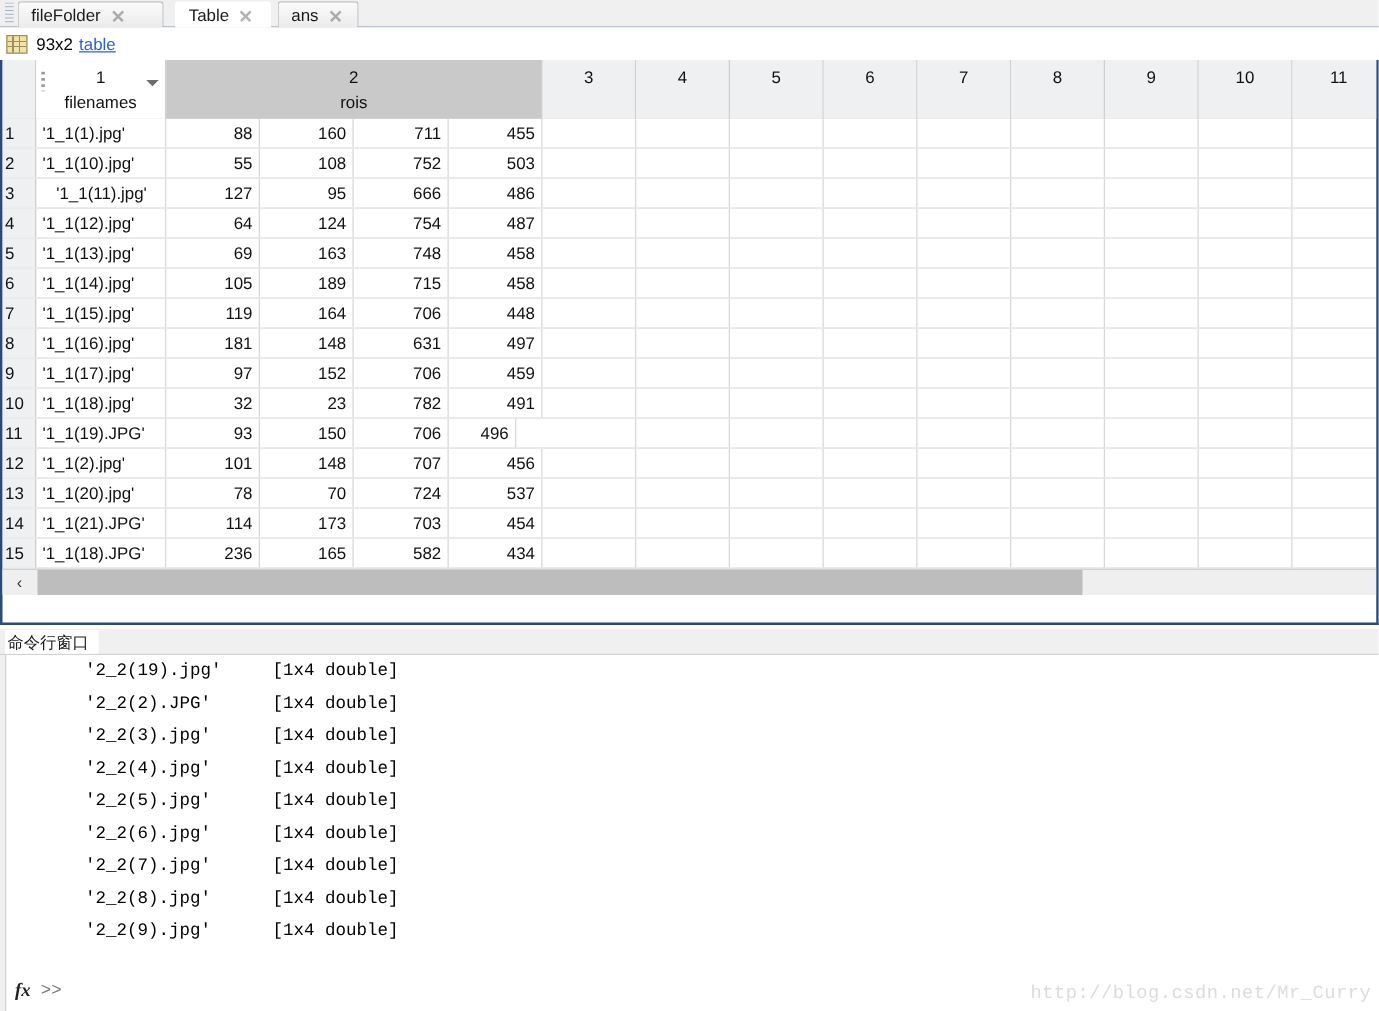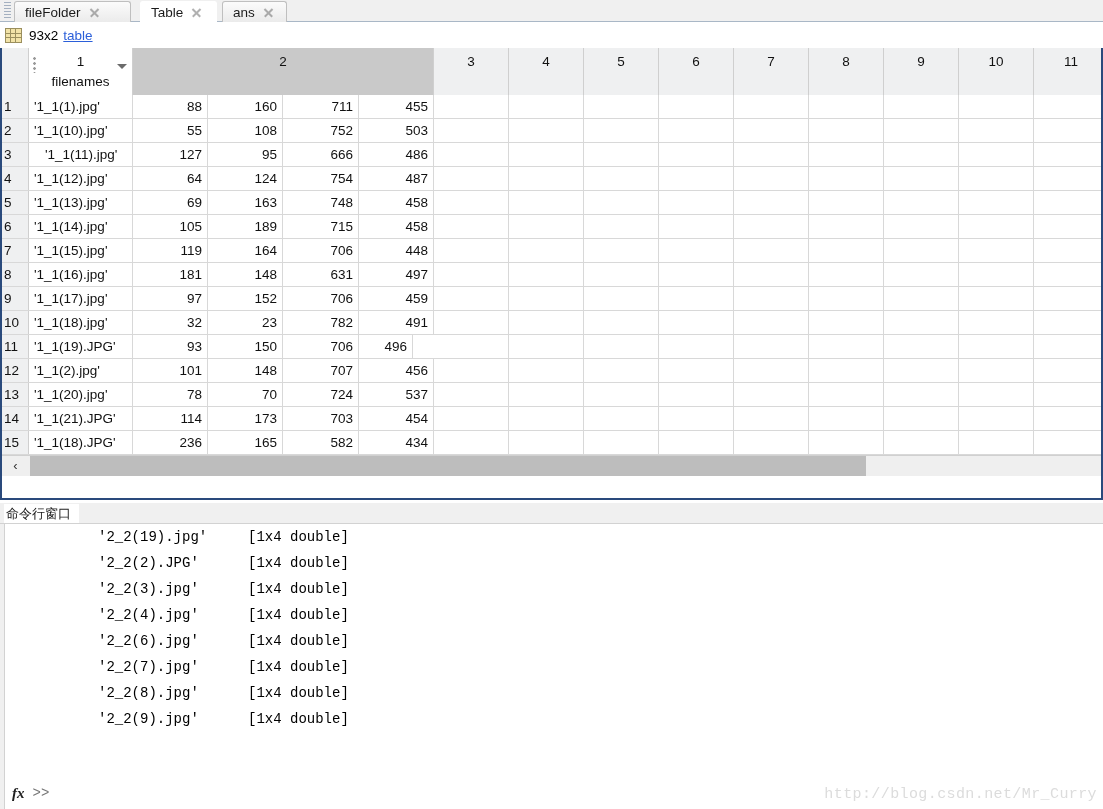--- a/index.html
+++ b/index.html
@@ -296,21 +296,21 @@
     background: #ffffff;
     overflow: hidden;
   }
   .cmdline {
     height: 26px;
     line-height: 26px;
     font-family: "Liberation Mono", monospace;
     font-size: 14px;
     color: #000;
     white-space: pre;
-    padding-left: 92px;
+    padding-left: 62px;
   }
   .cmdline .fname { display: inline-block; width: 150px; }
   #promptrow {
     position: absolute;
     left: 6px; bottom: 4px;
     width: 1000px; height: 24px;
     display: flex;
     align-items: center;
     padding-left: 6px;
   }
@@ -371,20 +371,21 @@
       <div class="hcorner"></div>
       <div id="hcells-host">
           <div class="hcell white" style="left: 27px; width: 104px;">
             <span class="hdots"></span>
             <span class="hnum">1</span>
             <span class="hname">filenames</span>
             <span class="hcaret"></span>
           </div>
           <div class="hcell gray" style="left: 131px; width: 301px;">
             <span class="hnum">2</span>
+            <span class="hname">rois</span>
           </div>
           <div class="hcell light" style="left: 432px; width: 75px;">
             <span class="hnum">3</span>
             <span class="hname"></span>
           </div>
           <div class="hcell light" style="left: 507px; width: 75px;">
             <span class="hnum">4</span>
             <span class="hname"></span>
           </div>
           <div class="hcell light" style="left: 582px; width: 75px;">
@@ -704,20 +705,21 @@
 <div id="cmdpanel">
   <div id="cmd-titlebar">
     <div id="cmd-title">命令行窗口</div>
   </div>
   <div id="cmd-gutter"></div>
   <div id="cmd-body">
       <div class="cmdline"><span class="fname">'2_2(19).jpg'</span><span>[1x4 double]</span></div>
       <div class="cmdline"><span class="fname">'2_2(2).JPG'</span><span>[1x4 double]</span></div>
       <div class="cmdline"><span class="fname">'2_2(3).jpg'</span><span>[1x4 double]</span></div>
       <div class="cmdline"><span class="fname">'2_2(4).jpg'</span><span>[1x4 double]</span></div>
+      <div class="cmdline"><span class="fname">'2_2(5).jpg'</span><span>[1x4 double]</span></div>
       <div class="cmdline"><span class="fname">'2_2(6).jpg'</span><span>[1x4 double]</span></div>
       <div class="cmdline"><span class="fname">'2_2(7).jpg'</span><span>[1x4 double]</span></div>
       <div class="cmdline"><span class="fname">'2_2(8).jpg'</span><span>[1x4 double]</span></div>
       <div class="cmdline"><span class="fname">'2_2(9).jpg'</span><span>[1x4 double]</span></div>
     </div>
   <div id="watermark">http://blog.csdn.net/Mr_Curry</div>
   <div id="promptrow">
     <span id="fx">fx</span>
     <span id="prompt">&gt;&gt;</span>
   </div>

